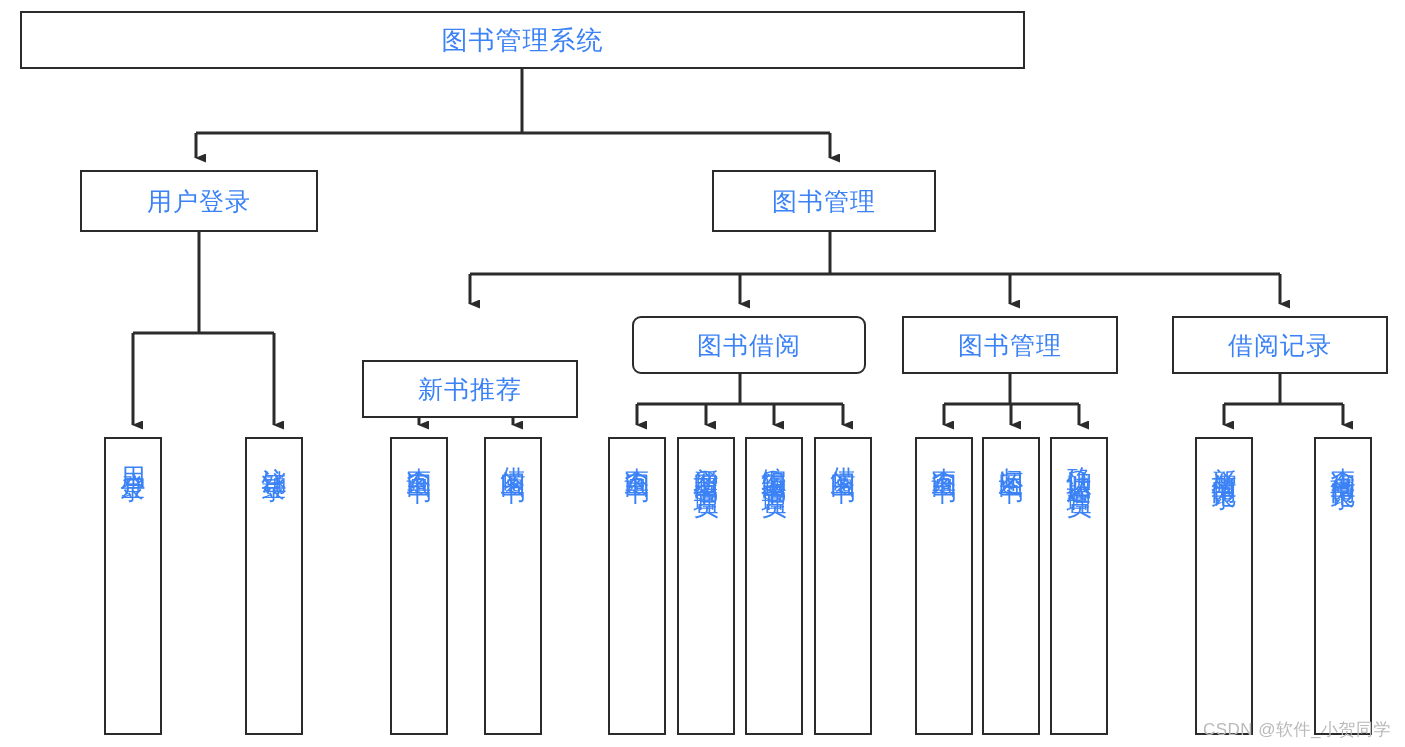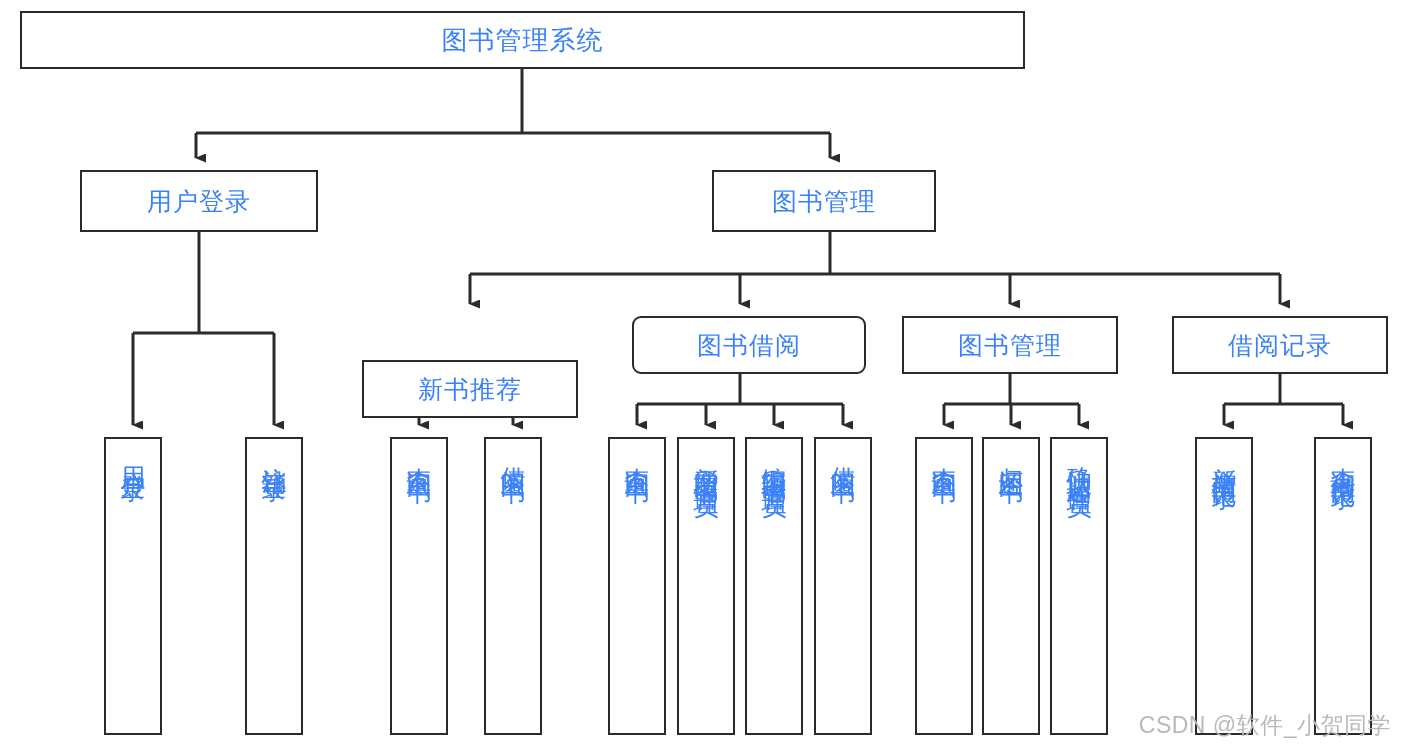--- a/index.html
+++ b/index.html
@@ -53,21 +53,21 @@
     line-height: 1.0;
   }
   .node-label {
     display: block;
     white-space: nowrap;
   }
   .watermark {
     position: absolute;
     right: 14px;
     bottom: 6px;
-    font-size: 23px;
+    font-size: 17px;
     color: #b9b9b9;
     letter-spacing: 0.5px;
     white-space: nowrap;
   }
 </style>
 </head>
 <body>
 
 <div id="diagram-root">
 

